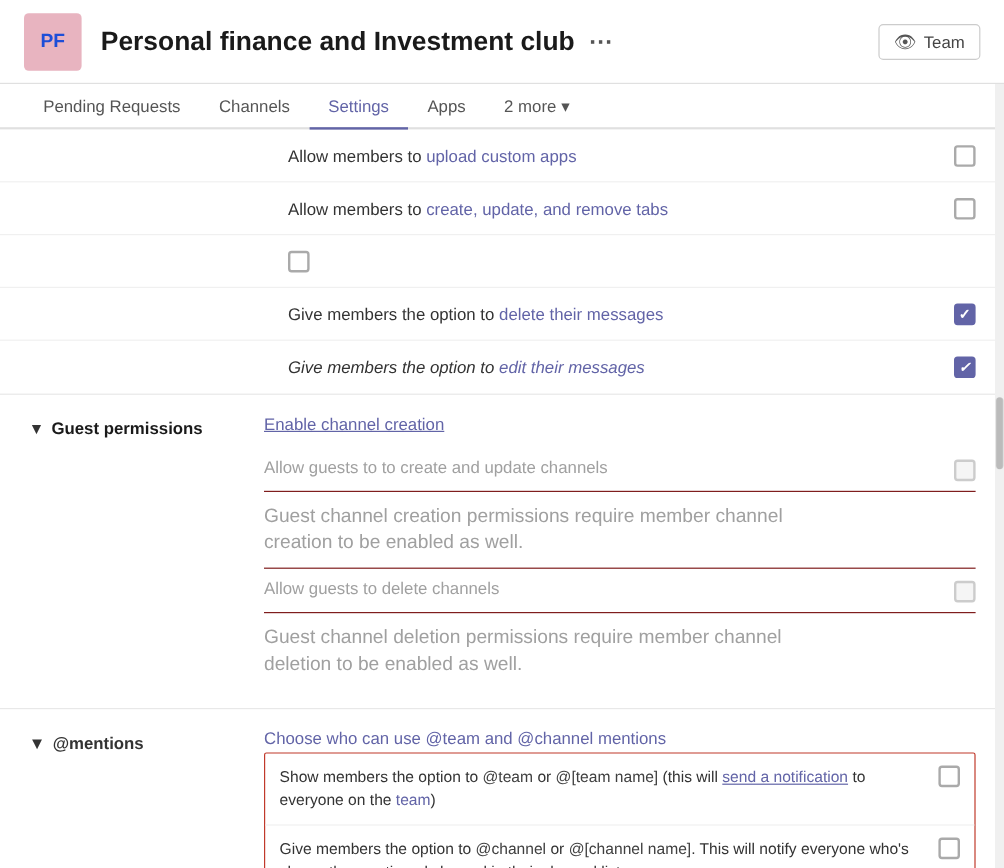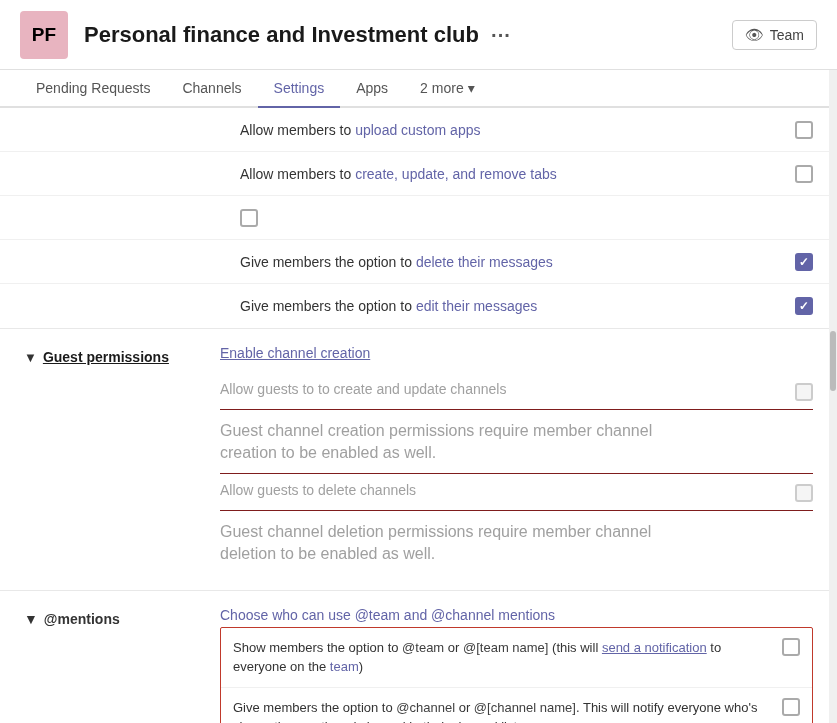--- a/index.html
+++ b/index.html
@@ -23,23 +23,23 @@
       border-bottom: 1px solid #e0e0e0;
     }
     .avatar {
       width: 48px;
       height: 48px;
       background: #e8b4c0;
       border-radius: 4px;
       display: flex;
       align-items: center;
       justify-content: center;
-      font-size: 19px;
+      font-size: 16px;
       font-weight: 600;
-      color: #000000;
+      color: #1d4ed8;
       margin-right: 16px;
       flex-shrink: 0;
     }
     .team-title {
       font-size: 22px;
       font-weight: 600;
       color: #1a1a1a;
       flex: 1;
     }
     .team-title .dots {
@@ -105,20 +105,21 @@
 
     .setting-row {
       display: flex;
       align-items: center;
       padding: 12px 24px 12px 240px;
       border-bottom: 1px solid #f0f0f0;
       min-height: 44px;
     }
     .setting-row:last-child {
       border-bottom: none;
+      font-style: italic;
     }
     .setting-label {
       flex: 1;
       font-size: 14px;
       color: #333;
     }
     .setting-label .highlight {
       color: #6264a7;
     }
 
@@ -167,21 +168,20 @@
     .section-left .collapse-arrow {
       color: #333;
       font-size: 13px;
       margin-top: 1px;
       cursor: pointer;
     }
     .section-left .section-title {
       font-size: 14px;
       font-weight: 700;
       color: #1a1a1a;
-      text-decoration: underline;
     }
     .section-right {
       flex: 1;
       padding: 16px 24px 16px 0;
     }
     .section-link {
       color: #6264a7;
       font-size: 14px;
       cursor: pointer;
       margin-bottom: 12px;

